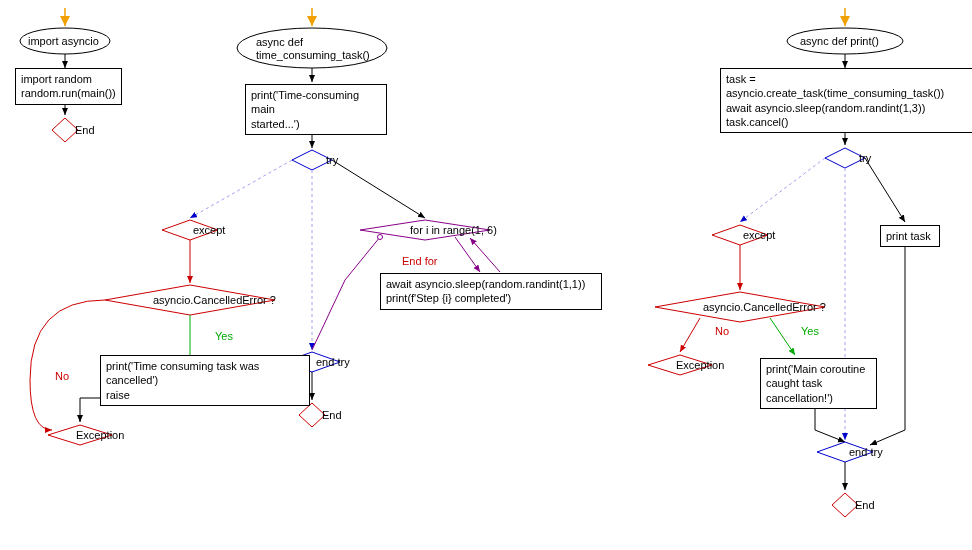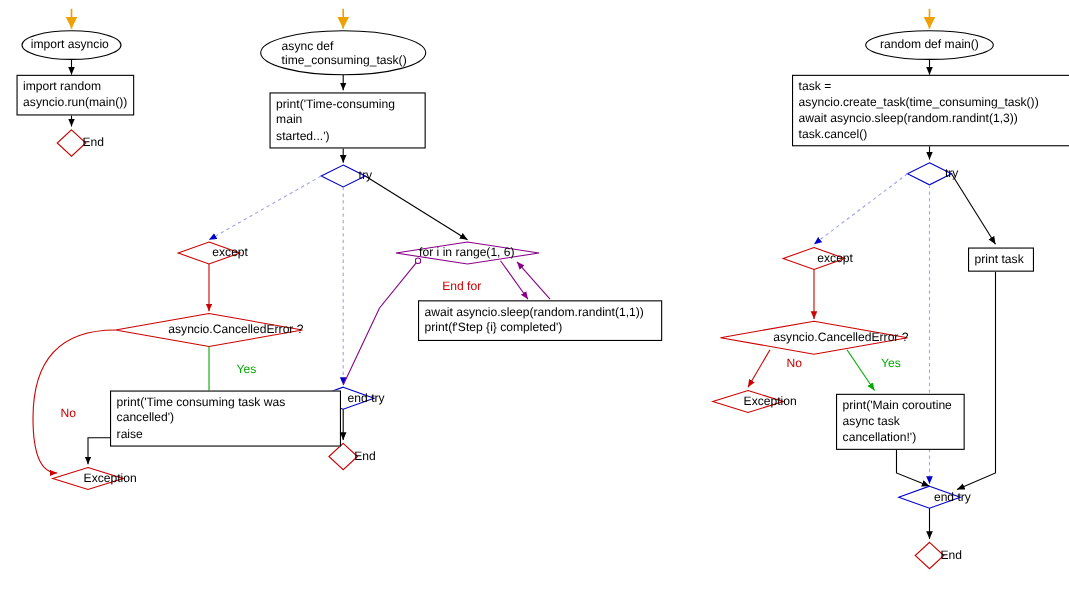--- a/index.html
+++ b/index.html
@@ -135,50 +135,50 @@
 
   <path d="M815,402 L815,430 L845,442" fill="none" stroke="#000" marker-end="url(#arrow-black)"></path>
 
   <polygon points="845,442 873,452 845,462 817,452" fill="#fff" stroke="#00c"></polygon>
   <line x1="845" y1="462" x2="845" y2="490" stroke="#000" marker-end="url(#arrow-black)"></line>
   <polygon points="845,493 858,505 845,517 832,505" fill="#fff" stroke="#c00"></polygon>
 </svg>
 
 <div class="ellipse-text" style="left:28px;top:35px;width:75px">import asyncio</div>
 <div class="box" style="left:15px;top:68px;width:95px;white-space:pre-line">import random
-asyncio.run(main())</div>
+random.run(main())</div>
 <div class="label" style="left:55px;top:124px">End</div>
 
 <div class="ellipse-text" style="left:256px;top:36px;width:112px;white-space:pre-line">async def
 time_consuming_task()</div>
 <div class="box" style="left:245px;top:84px;width:130px;white-space:pre-line">print('Time-consuming main
 started...')</div>
 <div class="label" style="left:306px;top:154px">try</div>
 <div class="label" style="left:173px;top:224px">except</div>
-<div class="label" style="left:361px;top:224px">for i in range(1, 6)</div>
+<div class="label" style="left:390px;top:224px">for i in range(1, 6)</div>
 <div class="label" style="left:382px;top:255px;color:#c00">End for</div>
 <div class="box" style="left:380px;top:273px;width:210px;white-space:pre-line">await asyncio.sleep(random.randint(1,1))
 print(f'Step {i} completed')</div>
 <div class="label" style="left:133px;top:294px">asyncio.CancelledError ?</div>
 <div class="label" style="left:195px;top:330px;color:#0a0">Yes</div>
 <div class="label" style="left:35px;top:370px;color:#c00">No</div>
 <div class="box" style="left:100px;top:355px;width:198px;white-space:pre-line">print('Time consuming task was cancelled')
 raise</div>
 <div class="label" style="left:56px;top:429px">Exception</div>
 <div class="label" style="left:296px;top:356px">end try</div>
 <div class="label" style="left:302px;top:409px">End</div>
 
-<div class="ellipse-text" style="left:800px;top:35px;width:90px">random def main()</div>
+<div class="ellipse-text" style="left:800px;top:35px;width:90px">async def print()</div>
 <div class="box" style="left:720px;top:68px;width:245px;white-space:pre-line">task = asyncio.create_task(time_consuming_task())
 await asyncio.sleep(random.randint(1,3))
 task.cancel()</div>
 <div class="label" style="left:839px;top:152px">try</div>
 <div class="box" style="left:880px;top:225px;width:48px">print task</div>
 <div class="label" style="left:723px;top:229px">except</div>
 <div class="label" style="left:683px;top:301px">asyncio.CancelledError ?</div>
 <div class="label" style="left:781px;top:325px;color:#0a0">Yes</div>
 <div class="label" style="left:695px;top:325px;color:#c00">No</div>
 <div class="label" style="left:656px;top:359px">Exception</div>
 <div class="box" style="left:760px;top:358px;width:105px;white-space:pre-line">print('Main coroutine
-async task
+caught task
 cancellation!')</div>
 <div class="label" style="left:829px;top:446px">end try</div>
 <div class="label" style="left:835px;top:499px">End</div>
 
 </body></html>

